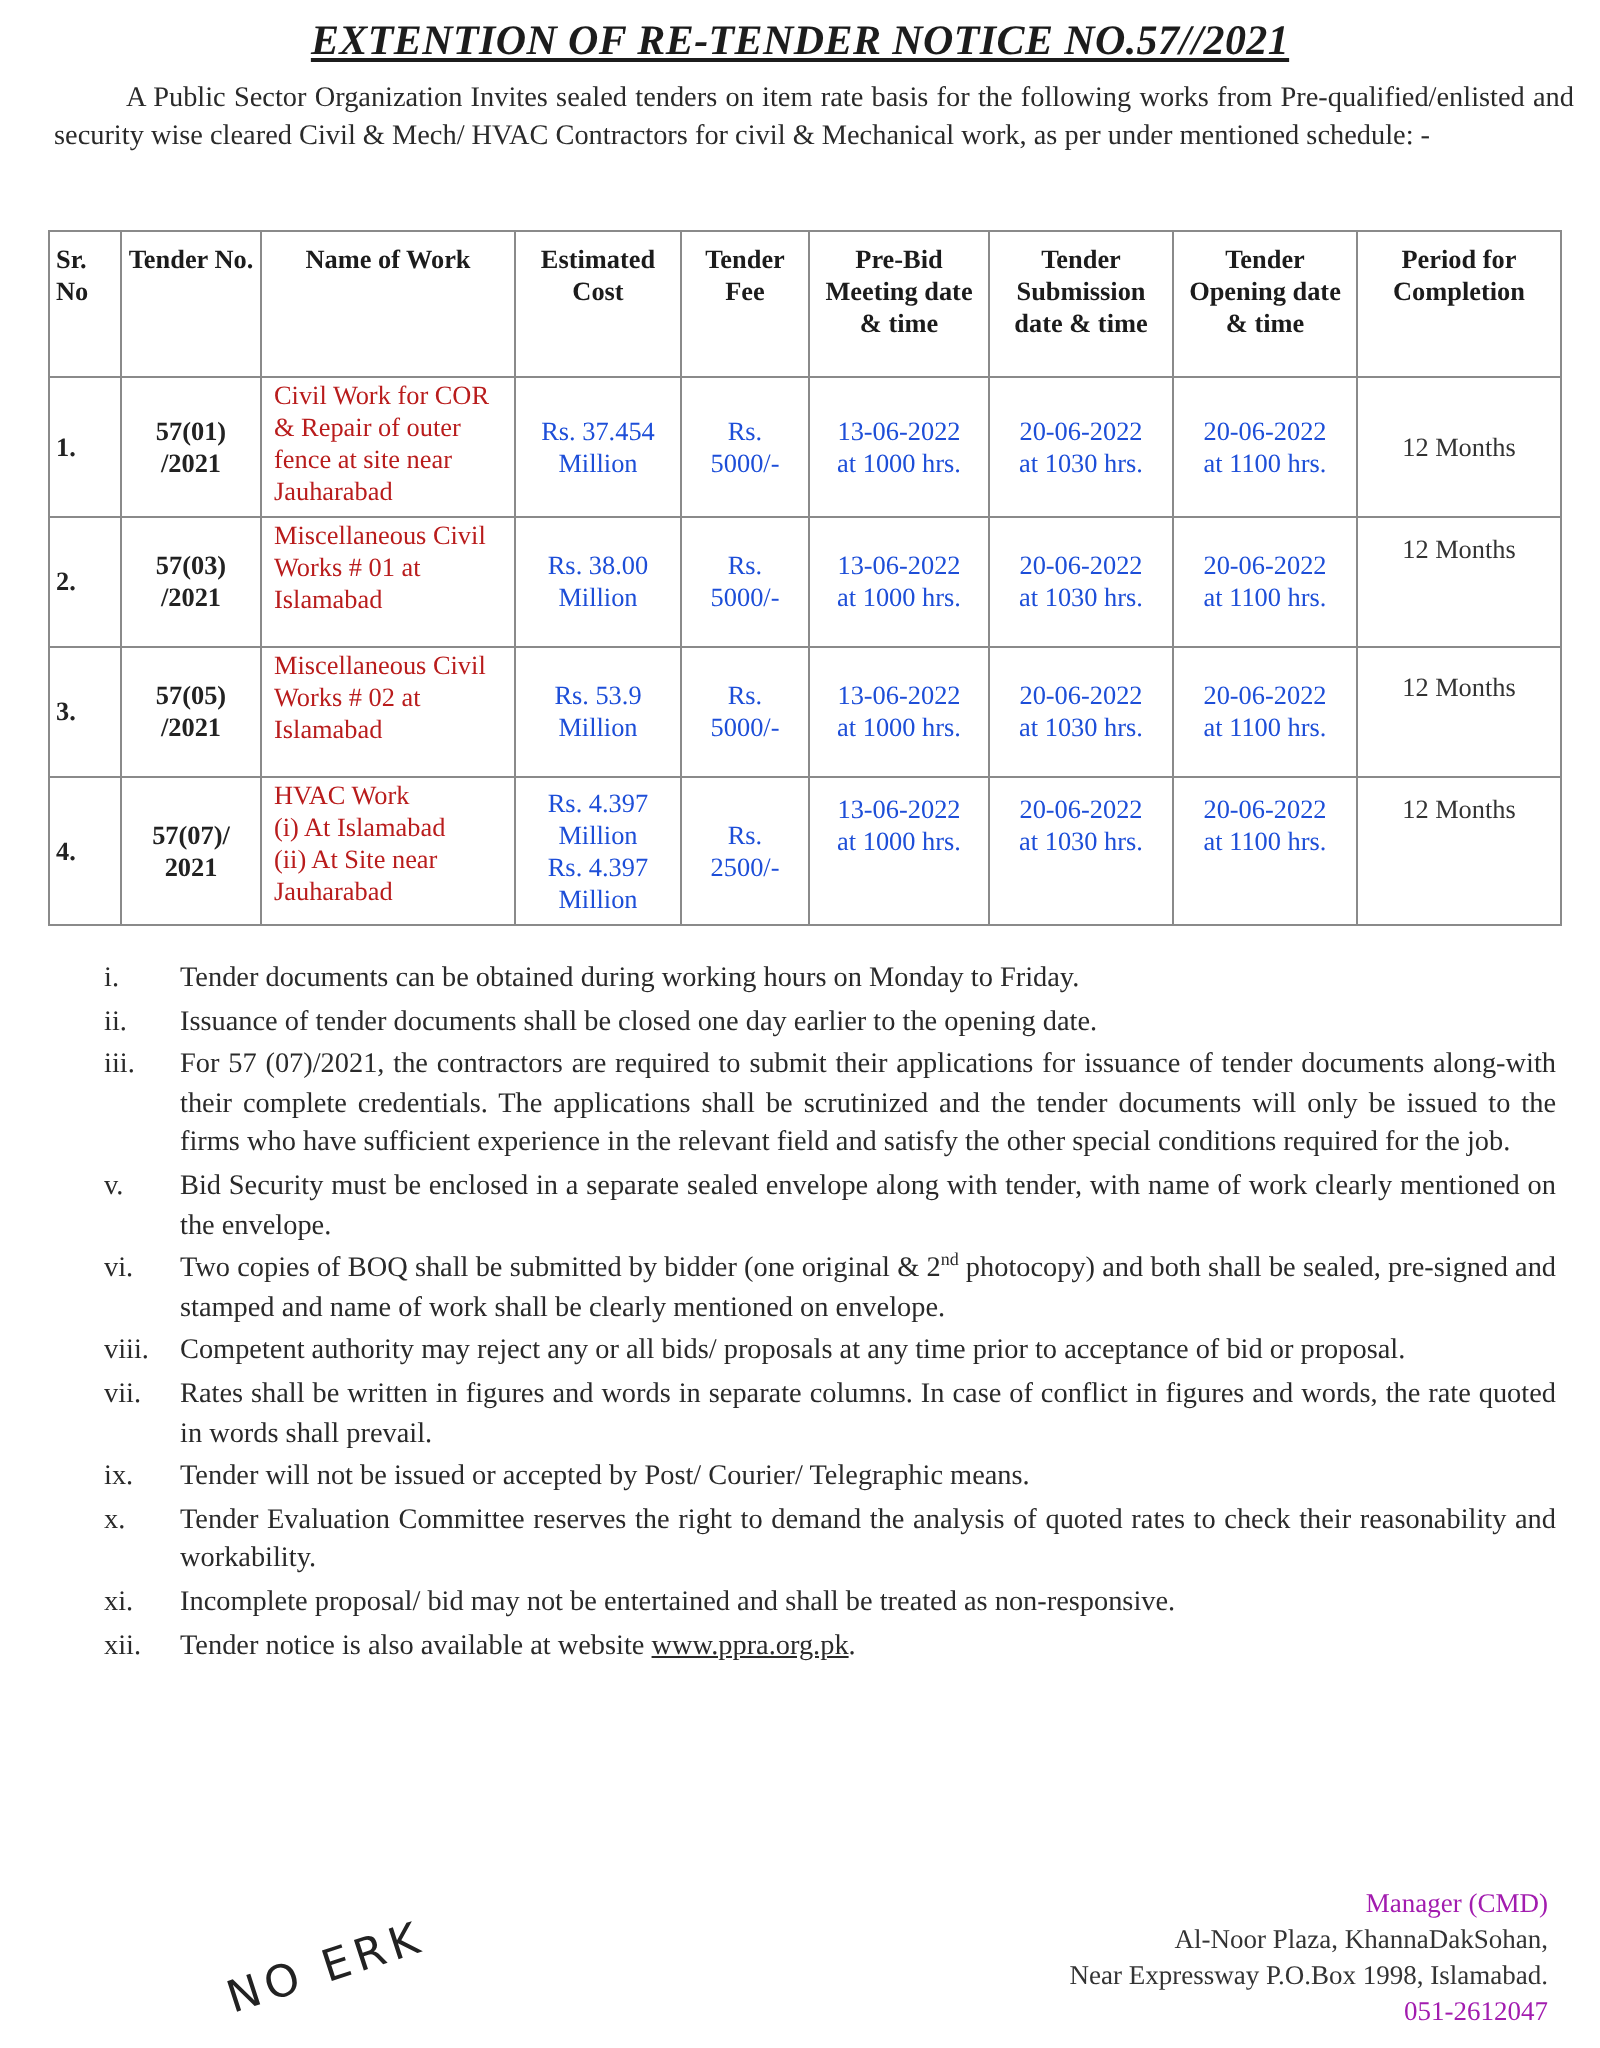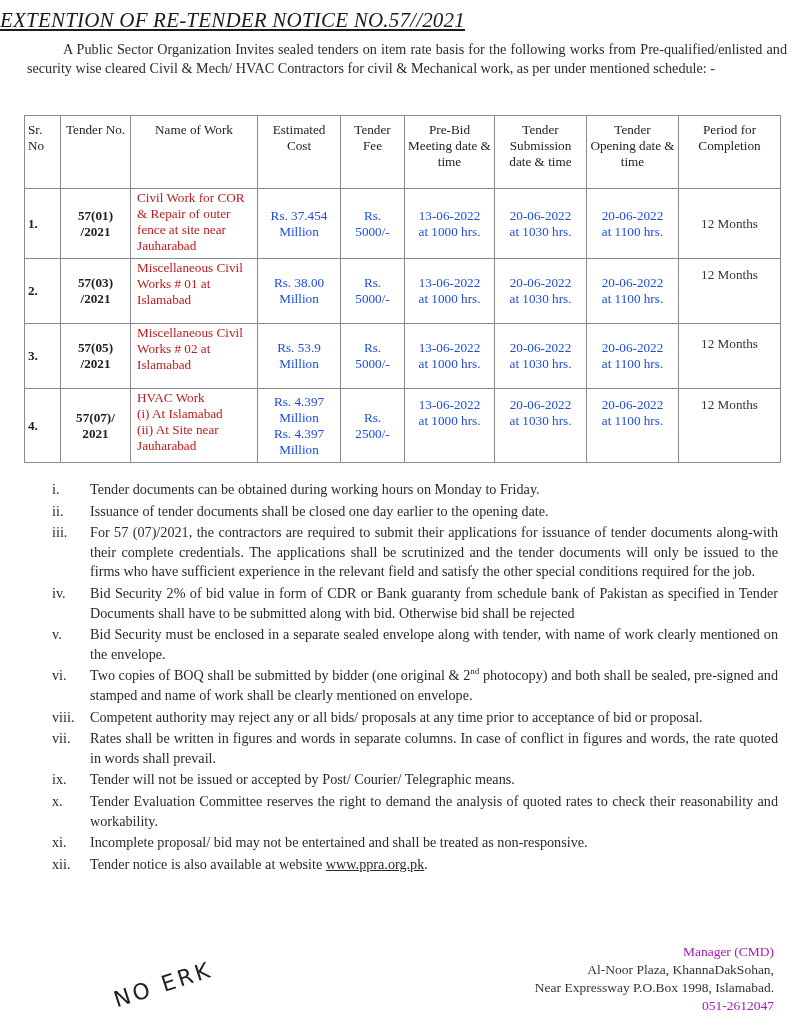--- a/index.html
+++ b/index.html
@@ -2,39 +2,39 @@
 <html><head>
 <meta charset="utf-8">
 <style>
   html, body { margin: 0; padding: 0; background: #ffffff; }
   body {
     width: 800px; height: 1024px; position: relative; overflow: hidden;
     font-family: "Liberation Serif", "DejaVu Serif", serif;
     color: #1c1c1c;
   }
   .title {
-    position: absolute; left: 0; top: 8px; width: 800px; 
-    font-size: 21px; font-weight: normal; font-style: italic; text-decoration: underline;
+    position: absolute; left: 0; top: 8px; width: 800px; text-align: center;
+    font-size: 21px; font-weight: bold; font-style: italic; text-decoration: underline;
     letter-spacing: 0.2px;
   }
   .intro {
     position: absolute; left: 27px; top: 40px; width: 760px;
     font-size: 14.2px; line-height: 19px; text-align: justify; text-indent: 36px;
     color: #2a2a2a;
   }
   table.sched {
     position: absolute; left: 24px; top: 115px; border-collapse: collapse;
     table-layout: fixed; width: 756px;
     font-size: 13.2px; color: #333;
   }
   table.sched th, table.sched td {
     border: 1px solid #8a8a8a; text-align: center; vertical-align: middle;
     padding: 1px 3px; line-height: 16px;
   }
-  table.sched th { vertical-align: top; font-weight: normal; color: #1c1c1c; padding-top: 6px; }
+  table.sched th { vertical-align: top; font-weight: bold; color: #1c1c1c; padding-top: 6px; }
   table.sched th.left, table.sched td.left { text-align: left; }
   table.sched td.name { text-align: left; vertical-align: top; color: #b91c1c; padding-left: 6px; }
   table.sched td.bold { font-weight: bold; color: #222; }
   table.sched td.period { vertical-align: top; padding-top: 26px; }
   tr.h { height: 73px; }
   tr.r1 { height: 70px; }
   tr.r2 { height: 65px; }
   tr.r3 { height: 65px; }
   tr.r4 { height: 74px; }
   .cost, .fee, .date { color: #1d4ed8; }
@@ -223,24 +223,20 @@
     </div>
   <div class="note">
       <span class="num">ii.</span>
       <span class="txt">Issuance of tender documents shall be closed one day earlier to the opening date.</span>
     </div>
   <div class="note">
       <span class="num">iii.</span>
       <span class="txt">For 57 (07)/2021, the contractors are required to submit their applications for issuance of tender documents along-with their complete credentials. The applications shall be scrutinized and the tender documents will only be issued to the firms who have sufficient experience in the relevant field and satisfy the other special conditions required for the job.</span>
     </div>
   <div class="note">
-      <span class="num">iv.</span>
-      <span class="txt">Bid Security 2% of bid value in form of CDR or Bank guaranty from schedule bank of Pakistan as specified in Tender Documents shall have to be submitted along with bid. Otherwise bid shall be rejected</span>
-    </div>
-  <div class="note">
       <span class="num">v.</span>
       <span class="txt">Bid Security must be enclosed in a separate sealed envelope along with tender, with name of work clearly mentioned on the envelope.</span>
     </div>
   <div class="note">
       <span class="num">vi.</span>
       <span class="txt"><span>Two copies of BOQ shall be submitted by bidder (one original &amp; 2</span><sup>nd</sup><span> photocopy) and both shall be sealed, pre-signed and stamped and name of work shall be clearly mentioned on envelope.</span></span>
     </div>
   <div class="note">
       <span class="num">viii.</span>
       <span class="txt">Competent authority may reject any or all bids/ proposals at any time prior to acceptance of bid or proposal.</span>

